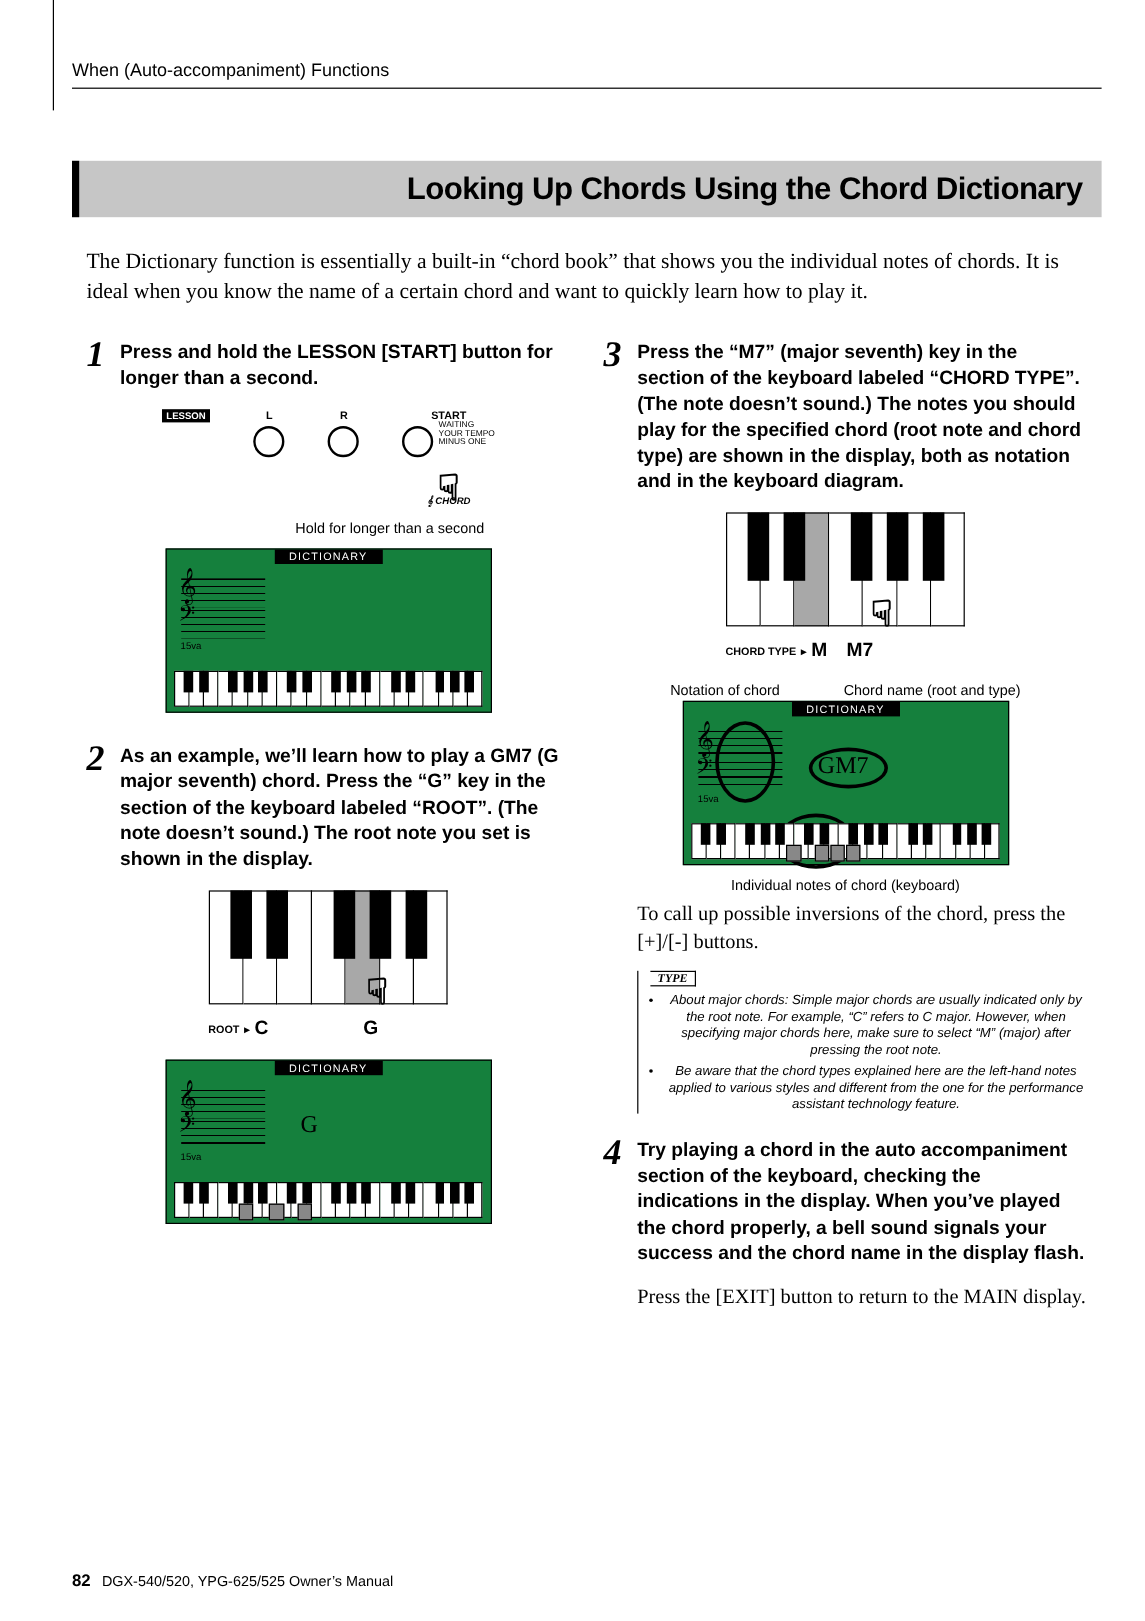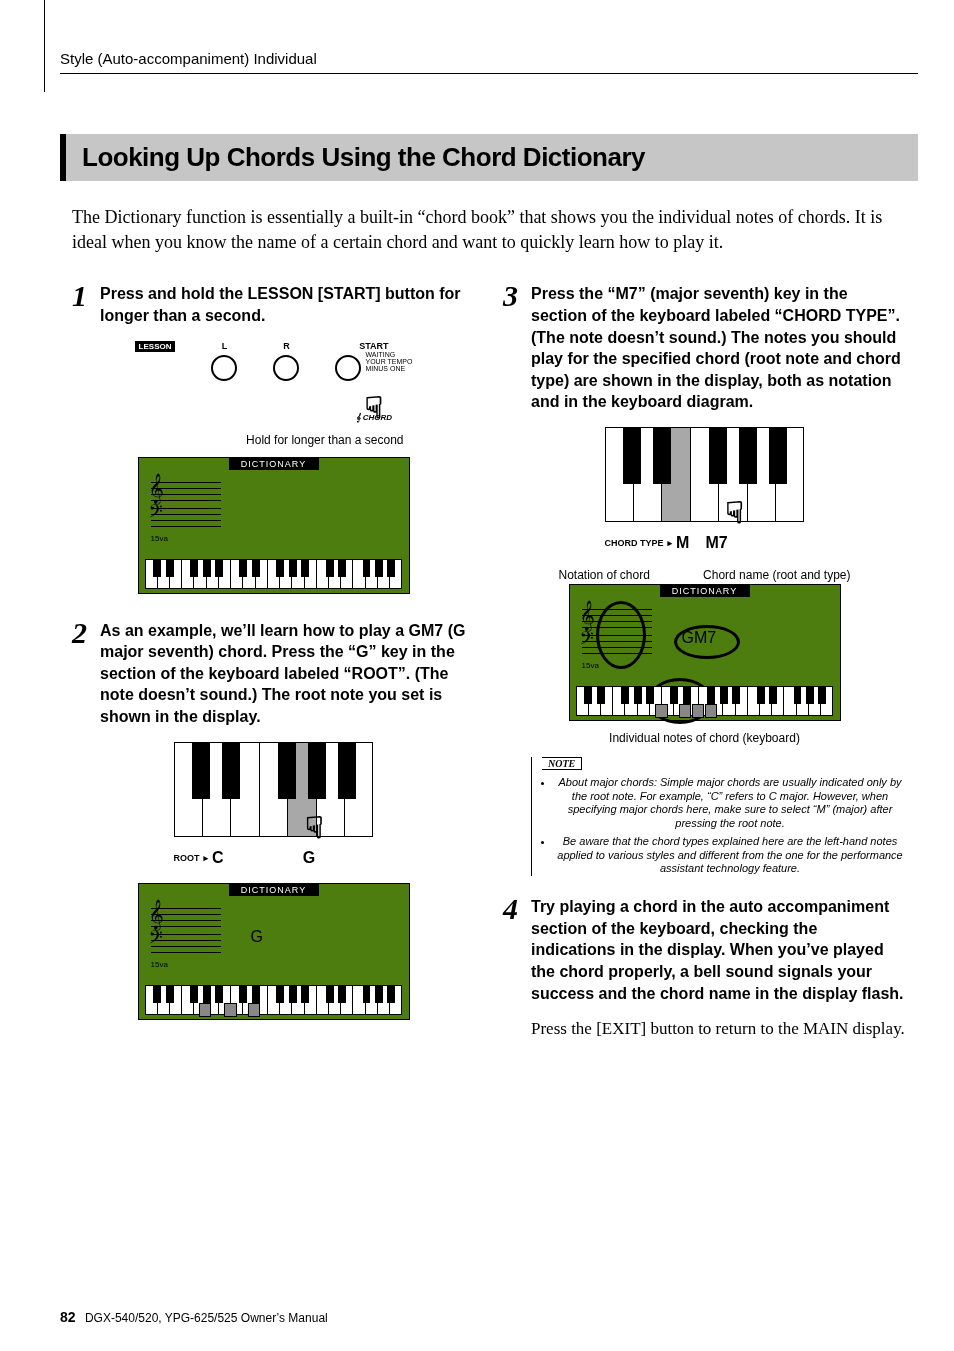--- a/index.html
+++ b/index.html
@@ -36,20 +36,21 @@
   }
   .section-title-bar {
     background: #c6c6c6;
     border-left: 6px solid #000;
     padding: 8px 16px;
     font-family: Arial, Helvetica, sans-serif;
     font-weight: bold;
     font-size: 26px;
     margin-bottom: 24px;
     letter-spacing: -0.5px;
+    text-align: right;
   }
   .intro {
     font-size: 18px;
     line-height: 1.4;
     margin: 0 12px 28px 12px;
   }
   .columns {
     display: flex;
     gap: 28px;
     padding: 0 12px;
@@ -83,21 +84,21 @@
   }
   .fig {
     display: flex;
     justify-content: center;
     margin: 10px 0;
   }
   
   .dict-box {
     width: 270px;
     border: 1px solid #000;
-    background: #4d7c0f;
+    background: #15803d;
     font-family: Arial, Helvetica, sans-serif;
   }
   .dict-title {
     background: #000;
     color: #fff;
     font-size: 9px;
     letter-spacing: 1px;
     text-align: center;
     width: 90px;
     margin: 0 auto;
@@ -134,22 +135,22 @@
     position: absolute;
     left: -2px;
     top: -5px;
     font-size: 22px;
     line-height: 1;
   }
   .fifteen {
     font-size: 8px;
   }
   .chord-label {
-    font-family: Liberation Sans, sans-serif;
-    font-size: 16px;
+    font-family: Liberation Serif, serif;
+    font-size: 20px;
   }
   .mini-keyboard {
     margin-top: 6px;
     padding: 6px 6px 4px 6px;
   }
   .mk {
     display: flex;
     height: 30px;
     position: relative;
   }
@@ -325,21 +326,21 @@
   .col-sep-area {
     position: relative;
   }
 </style>
 </head>
 <body>
 
 <div class="page">
   <div class="left-header-line"></div>
 
-  <div class="header">Style (Auto-accompaniment) Individual</div>
+  <div class="header">When (Auto-accompaniment) Functions</div>
   <div class="header-rule"></div>
 
   <div class="section-title-bar">Looking Up Chords Using the Chord Dictionary</div>
 
   <p class="intro">The Dictionary function is essentially a built-in “chord book” that shows you the individual notes of chords. It is ideal when you know the name of a certain chord and want to quickly learn how to play it.</p>
 
   <div class="columns col-sep-area">
 
     <div class="col">
 
@@ -627,23 +628,24 @@
               <div class="hl" style="left:40%"></div>
               <div class="hl" style="left:45%"></div>
               <div class="hl" style="left:50%"></div>
             </div>
           </div>
         </div>
       </div>
 
       <div class="caption" style="">Individual notes of chord (keyboard)</div>
 
+      <p class="body-text">To call up possible inversions of the chord, press the [+]/[-] buttons.</p>
 
       <div class="note-box">
-        <span class="note-title">NOTE</span>
+        <span class="note-title">TYPE</span>
         <ul>
           <li>About major chords: Simple major chords are usually indicated only by the root note. For example, “C” refers to C major. However, when specifying major chords here, make sure to select “M” (major) after pressing the root note.</li>
           <li>Be aware that the chord types explained here are the left-hand notes applied to various styles and different from the one for the performance assistant technology feature.</li>
         </ul>
       </div>
 
       <div class="step">
         <div class="step-num">4</div>
         <div class="step-text">Try playing a chord in the auto accompaniment section of the keyboard, checking the indications in the display. When you’ve played the chord properly, a bell sound signals your success and the chord name in the display flash.</div>
       </div>

